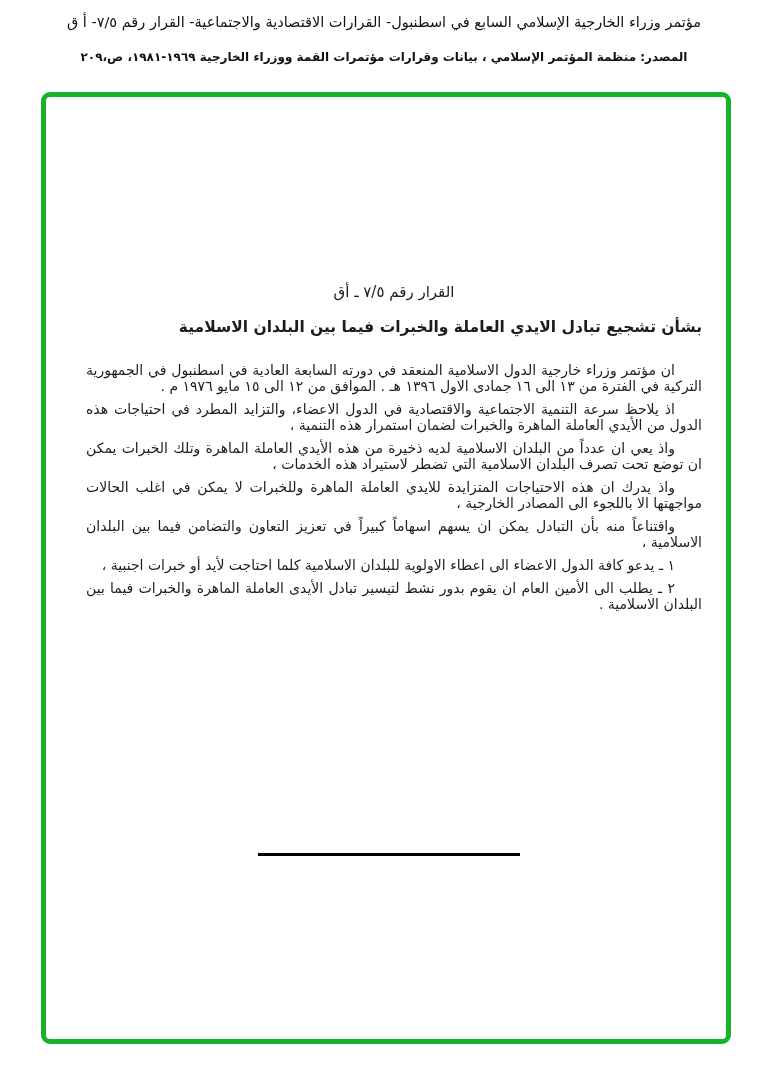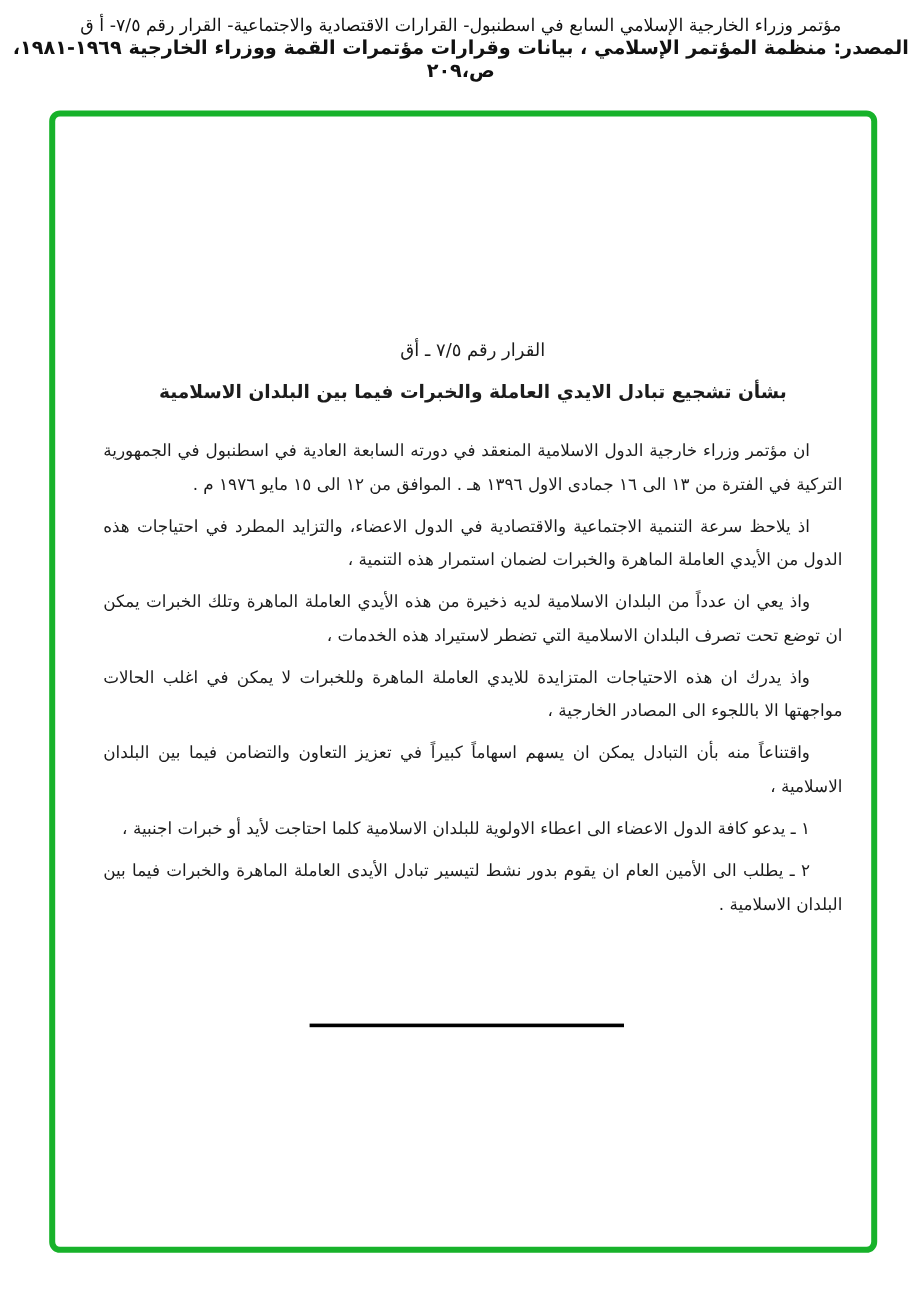--- a/index.html
+++ b/index.html
@@ -19,23 +19,23 @@
     left: 0;
     right: 0;
     text-align: center;
   }
   .header-line1 {
     font-size: 14.5px;
     font-weight: normal;
     color: #111111;
   }
   .header-line2 {
-    font-size: 16px;
+    font-size: 12px;
     font-weight: bold;
-    margin-top: 0;
+    margin-top: 20px;
     color: #111111;
   }
   .green-box {
     position: absolute;
     left: 41px;
     top: 92px;
     width: 690px;
     height: 952px;
     box-sizing: border-box;
     border: 5px solid #17b22a;
@@ -47,28 +47,28 @@
     top: 186px;
     right: 24px;
     left: 40px;
   }
   .doc-title {
     text-align: center;
     font-size: 15px;
     margin: 0 0 17px 0;
   }
   .doc-subtitle {
-    text-align: center;
+    text-align: right;
     font-size: 15.5px;
     font-weight: bold;
     margin: 16px 0 26px 0;
   }
   .para {
     font-size: 14px;
-    line-height: 28px;
+    line-height: 16px;
     text-align: justify;
     text-indent: 27px;
     margin: 0 0 7px 0;
   }
   .para .lead { font-weight: normal; }
   .para .num { font-weight: normal; }
   .divider {
     position: absolute;
     left: 212px;
     top: 756px;

